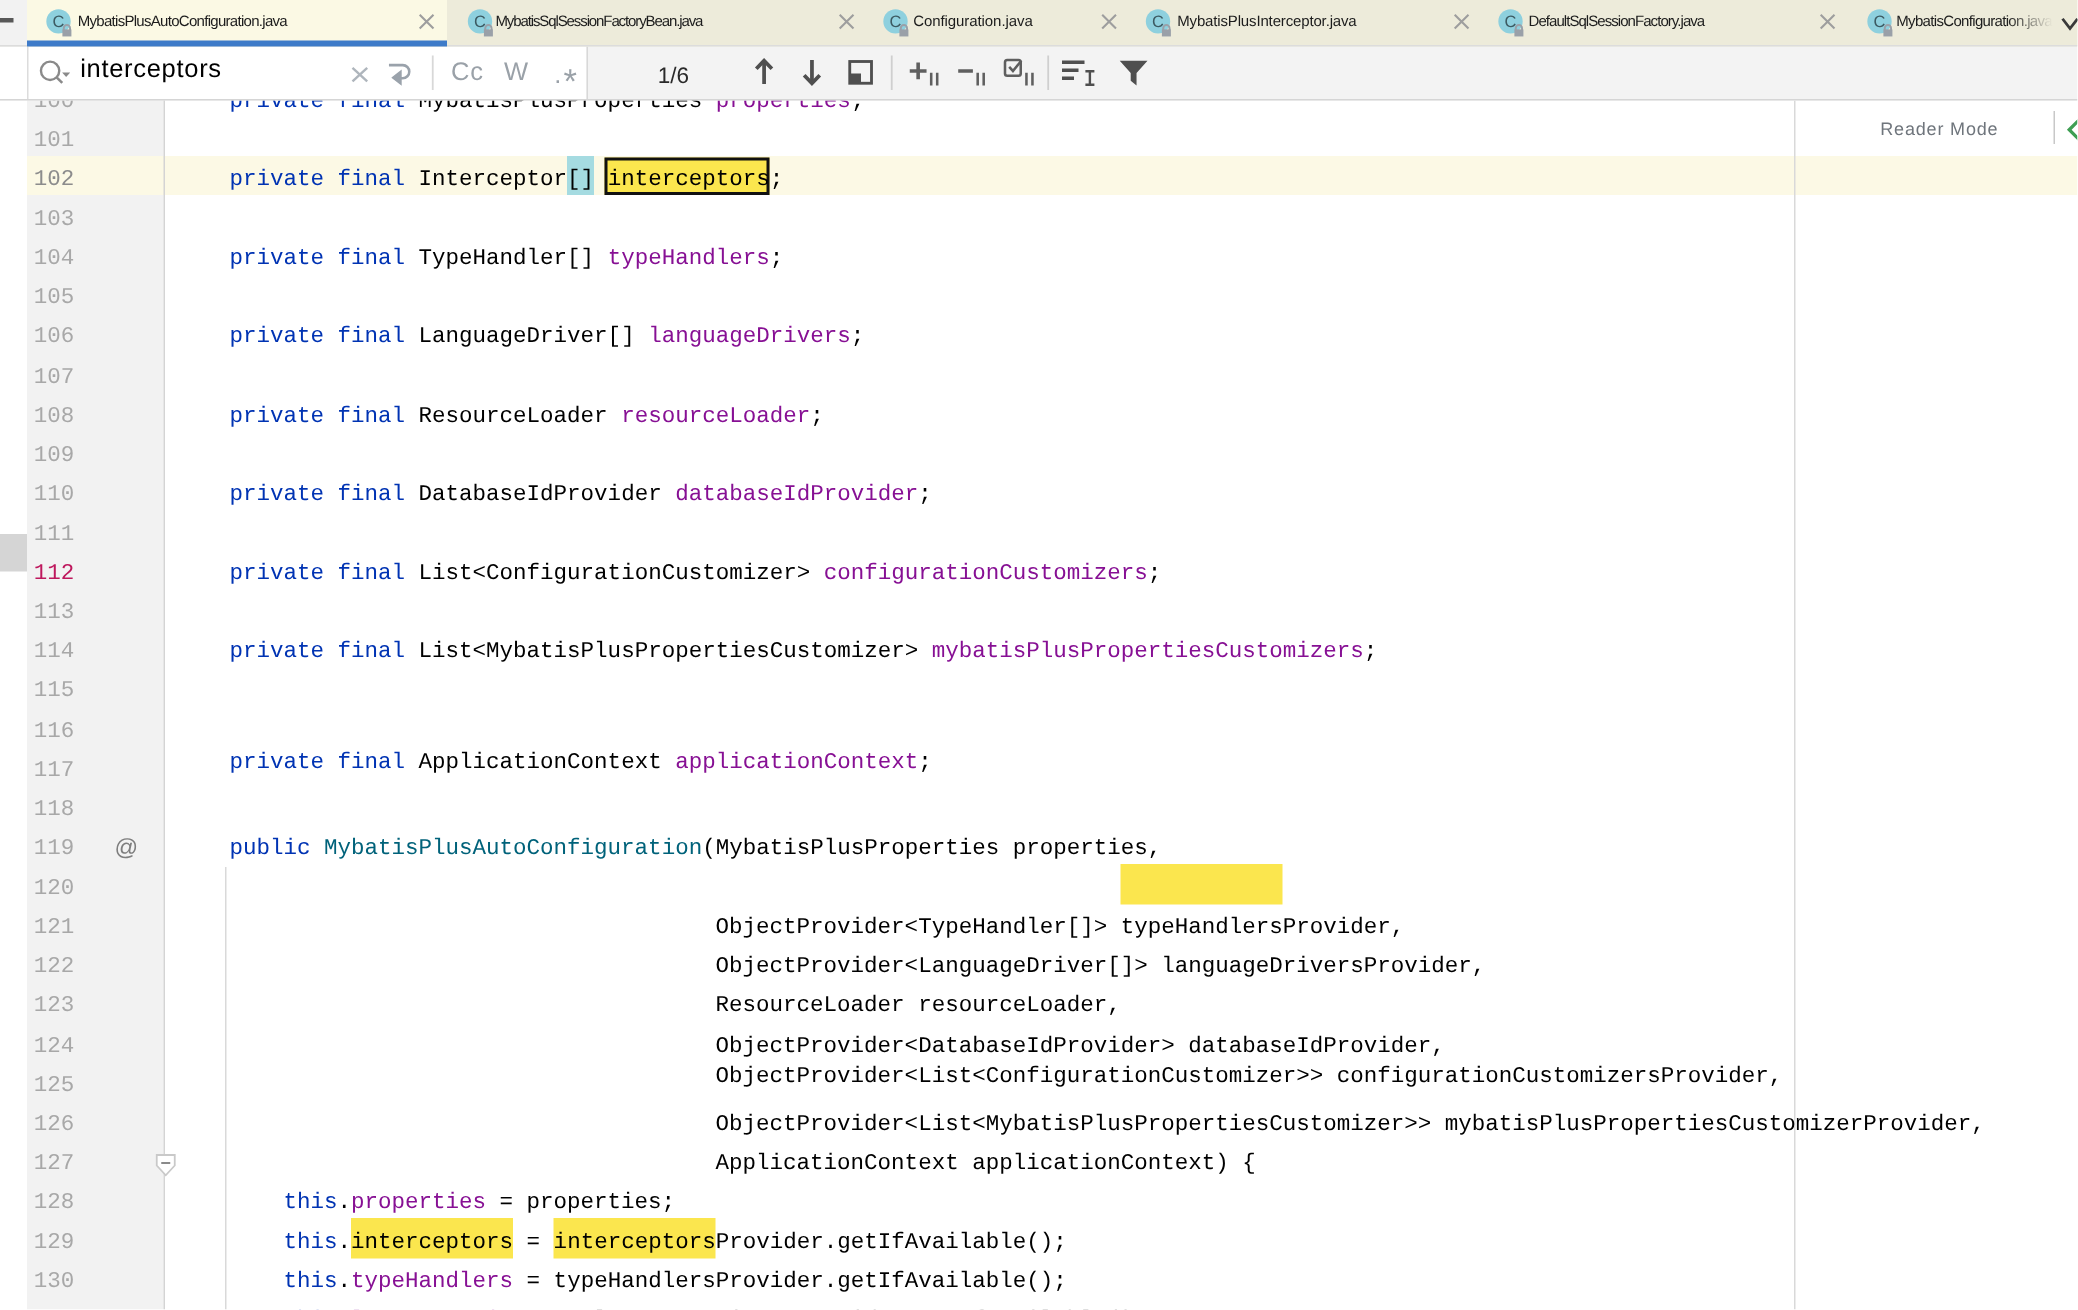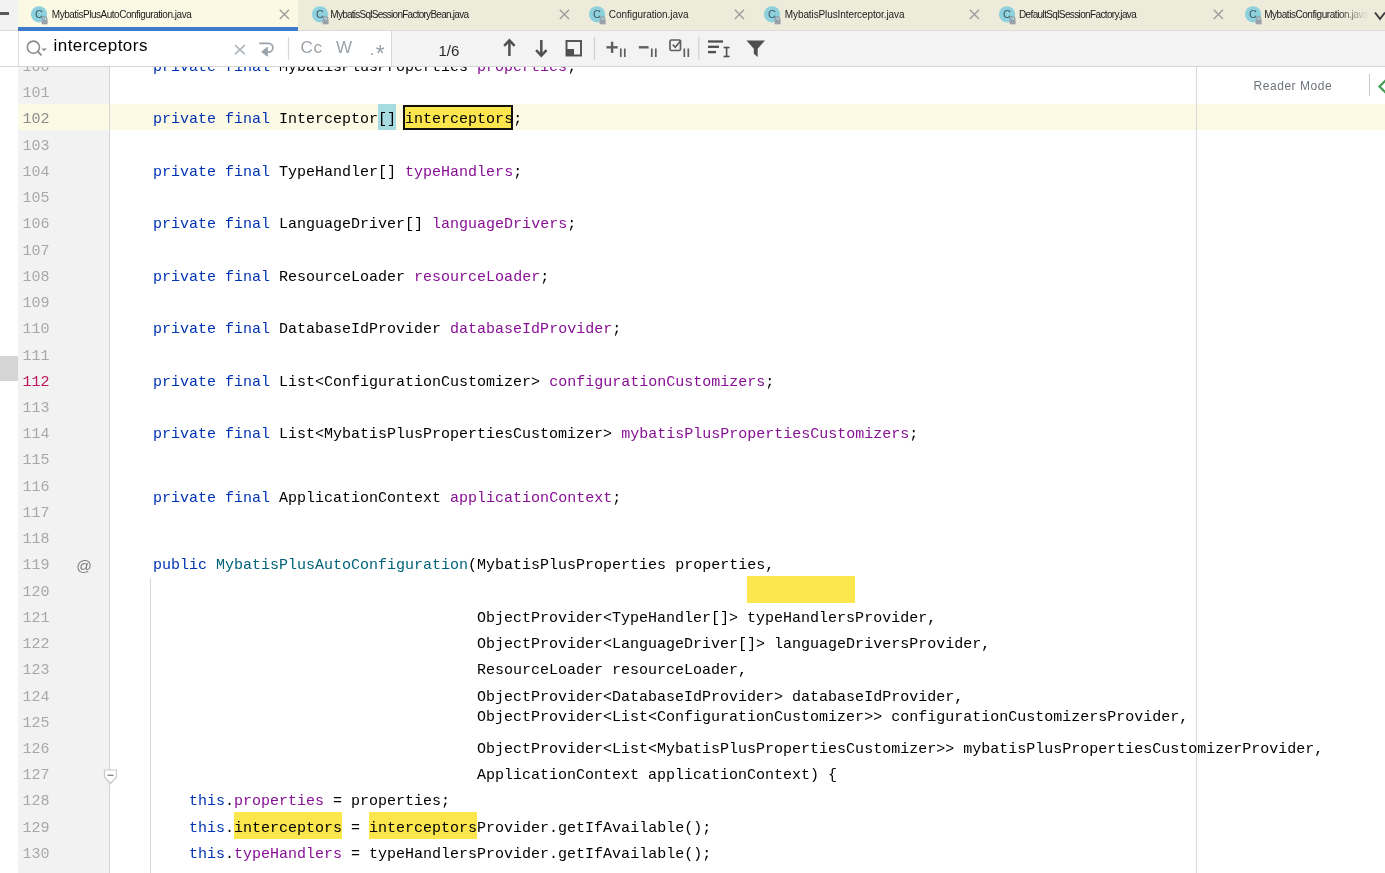--- a/index.html
+++ b/index.html
@@ -58,21 +58,21 @@
 <div class="ln" style="top:815.6px;color:#a8a8a8">129</div>
 <div class="ln" style="top:841.8px;color:#a8a8a8">130</div>
 <div class="cl" style="top:54.9px"><span style="color:#000000">    </span><span style="color:#0033b3">private final</span><span style="color:#000000"> </span><span style="color:#000000">MybatisPlusProperties</span><span style="color:#000000"> </span><span style="color:#871094">properties</span><span style="color:#000000">;</span></div>
 <div class="cl" style="top:107.4px"><span style="color:#000000">    </span><span style="color:#0033b3">private final</span><span style="color:#000000"> </span><span style="color:#000000">Interceptor[]</span><span style="color:#000000"> </span><span style="color:#000000">interceptors</span><span style="color:#000000">;</span></div>
 <div class="cl" style="top:159.9px"><span style="color:#000000">    </span><span style="color:#0033b3">private final</span><span style="color:#000000"> </span><span style="color:#000000">TypeHandler[]</span><span style="color:#000000"> </span><span style="color:#871094">typeHandlers</span><span style="color:#000000">;</span></div>
 <div class="cl" style="top:212.3px"><span style="color:#000000">    </span><span style="color:#0033b3">private final</span><span style="color:#000000"> </span><span style="color:#000000">LanguageDriver[]</span><span style="color:#000000"> </span><span style="color:#871094">languageDrivers</span><span style="color:#000000">;</span></div>
 <div class="cl" style="top:264.8px"><span style="color:#000000">    </span><span style="color:#0033b3">private final</span><span style="color:#000000"> </span><span style="color:#000000">ResourceLoader</span><span style="color:#000000"> </span><span style="color:#871094">resourceLoader</span><span style="color:#000000">;</span></div>
 <div class="cl" style="top:317.2px"><span style="color:#000000">    </span><span style="color:#0033b3">private final</span><span style="color:#000000"> </span><span style="color:#000000">DatabaseIdProvider</span><span style="color:#000000"> </span><span style="color:#871094">databaseIdProvider</span><span style="color:#000000">;</span></div>
 <div class="cl" style="top:369.7px"><span style="color:#000000">    </span><span style="color:#0033b3">private final</span><span style="color:#000000"> </span><span style="color:#000000">List&lt;ConfigurationCustomizer&gt;</span><span style="color:#000000"> </span><span style="color:#871094">configurationCustomizers</span><span style="color:#000000">;</span></div>
 <div class="cl" style="top:422.2px"><span style="color:#000000">    </span><span style="color:#0033b3">private final</span><span style="color:#000000"> </span><span style="color:#000000">List&lt;MybatisPlusPropertiesCustomizer&gt;</span><span style="color:#000000"> </span><span style="color:#871094">mybatisPlusPropertiesCustomizers</span><span style="color:#000000">;</span></div>
-<div class="cl" style="top:486px"><span style="color:#000000">    </span><span style="color:#0033b3">private final</span><span style="color:#000000"> </span><span style="color:#000000">ApplicationContext</span><span style="color:#000000"> </span><span style="color:#871094">applicationContext</span><span style="color:#000000">;</span></div>
+<div class="cl" style="top:496px"><span style="color:#000000">    </span><span style="color:#0033b3">private final</span><span style="color:#000000"> </span><span style="color:#000000">ApplicationContext</span><span style="color:#000000"> </span><span style="color:#871094">applicationContext</span><span style="color:#000000">;</span></div>
 <div class="cl" style="top:553.3px"><span style="color:#000000">    </span><span style="color:#0033b3">public</span><span style="color:#000000"> </span><span style="color:#00627a">MybatisPlusAutoConfiguration</span><span style="color:#000000">(MybatisPlusProperties properties,</span></div>
 <div class="cl" style="top:579.5px"><span style="color:#000000">                                        </span></div>
 <div class="cl" style="top:605.8px"><span style="color:#000000">                                        </span><span style="color:#000000">ObjectProvider&lt;TypeHandler[]&gt; typeHandlersProvider,</span></div>
 <div class="cl" style="top:632.0px"><span style="color:#000000">                                        </span><span style="color:#000000">ObjectProvider&lt;LanguageDriver[]&gt; languageDriversProvider,</span></div>
 <div class="cl" style="top:658.2px"><span style="color:#000000">                                        </span><span style="color:#000000">ResourceLoader resourceLoader,</span></div>
 <div class="cl" style="top:684.5px"><span style="color:#000000">                                        </span><span style="color:#000000">ObjectProvider&lt;DatabaseIdProvider&gt; databaseIdProvider,</span></div>
 <div class="cl" style="top:705px"><span style="color:#000000">                                        </span><span style="color:#000000">ObjectProvider&lt;List&lt;ConfigurationCustomizer&gt;&gt; configurationCustomizersProvider,</span></div>
 <div class="cl" style="top:736.9px"><span style="color:#000000">                                        </span><span style="color:#000000">ObjectProvider&lt;List&lt;MybatisPlusPropertiesCustomizer&gt;&gt; mybatisPlusPropertiesCustomizerProvider,</span></div>
 <div class="cl" style="top:763.2px"><span style="color:#000000">                                        </span><span style="color:#000000">ApplicationContext applicationContext) {</span></div>
 <div class="cl" style="top:789.4px"><span style="color:#000000">        </span><span style="color:#0033b3">this</span><span style="color:#000000">.</span><span style="color:#871094">properties</span><span style="color:#000000"> = properties;</span></div>

